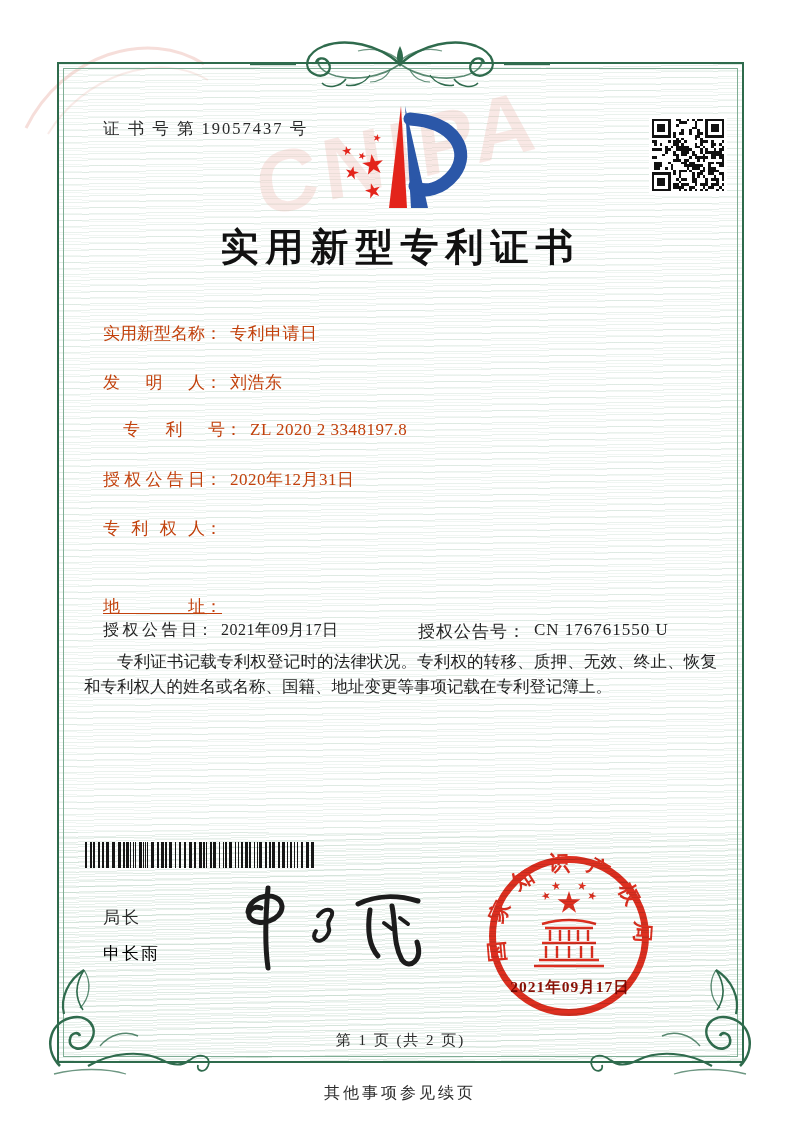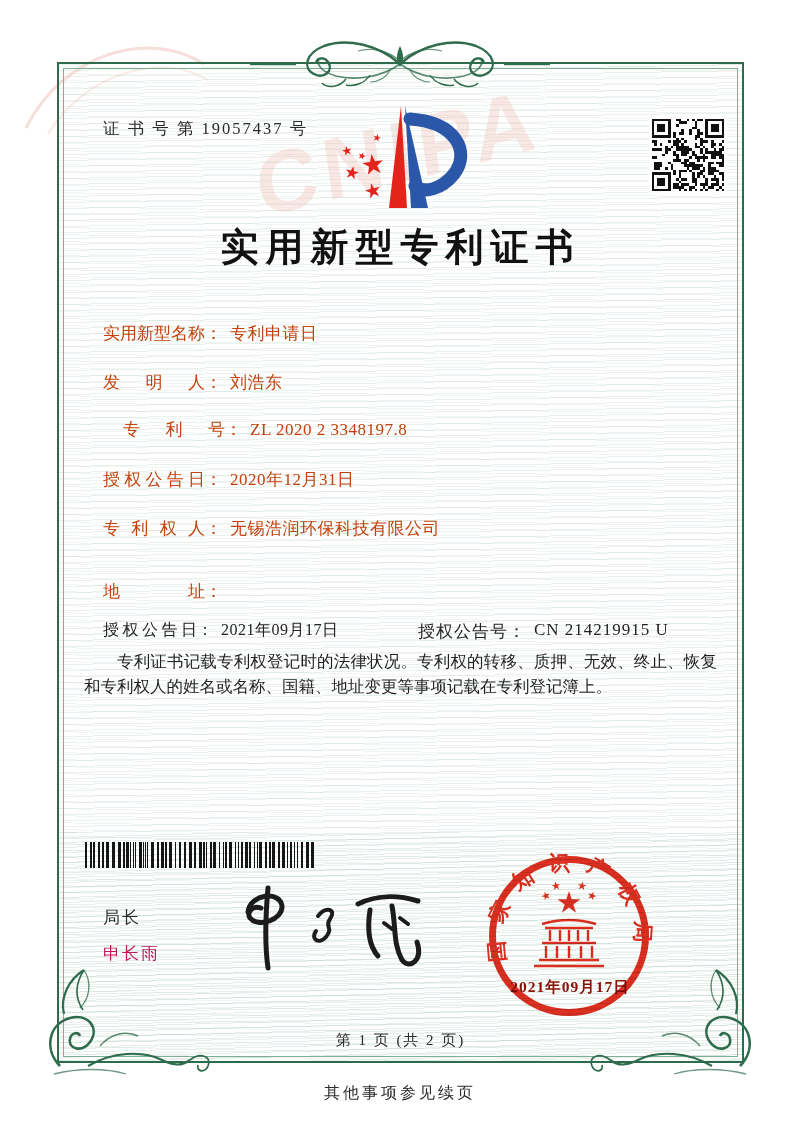--- a/index.html
+++ b/index.html
@@ -68,39 +68,39 @@
   .title{
     position:absolute;left:57px;top:222px;width:687px;
     text-align:center;font-size:38px;font-weight:bold;
     letter-spacing:7px;color:#111;
   }
 
   .row{position:absolute;left:103px;display:flex;align-items:flex-start;font-size:17px;color:#c2410c;}
   .row .flabel{display:inline-block;width:102px;text-align:justify;text-align-last:justify;}
   .row .colon{display:inline-block;}
   .row .fvalue{display:inline-block;margin-left:8px;max-width:500px;line-height:23px;letter-spacing:0.5px;}
-  .r1{top:322px;} .r2{top:371px;} .r3{top:418px;margin-left:20px;} .r4{top:468px;} .r5{top:517px;justify-content:space-between;} .r6{top:580px;}
+  .r1{top:322px;} .r2{top:371px;} .r3{top:418px;margin-left:20px;} .r4{top:468px;} .r5{top:517px;justify-content:space-between;} .r6{top:595px;text-decoration:underline;}
   .grant-left{position:absolute;left:103px;top:620px;display:flex;font-size:16px;}
   .grant-left .flabel{display:inline-block;width:94px;text-align:justify;text-align-last:justify;}
   .grant-left .fvalue{margin-left:8px;letter-spacing:0.5px;}
   .grant-right{position:absolute;left:418px;top:620px;display:flex;font-size:17px;letter-spacing:1px;}
   .grant-right .fvalue{margin-left:8px;}
 
   .paragraphs{
     position:absolute;left:84px;top:650px;width:633px;
     font-size:16.5px;line-height:24.6px;text-align:justify;color:#1f1f1f;
   }
   .paragraphs p{text-indent:2em;margin:0;}
   .paragraphs p + p{margin-top:8px;}
 
   .barcode{position:absolute;left:85px;top:842px;width:233px;height:26px;}
   .barcode i{position:absolute;top:0;height:100%;background:#161616;}
 
   .signer-title{position:absolute;left:103px;top:906px;font-family:"Liberation Sans","DejaVu Sans",sans-serif;font-size:17px;color:#2b2b2b;letter-spacing:2px;}
-  .signer-name{position:absolute;left:103px;top:942px;font-family:"Liberation Sans","DejaVu Sans",sans-serif;font-size:17px;color:#be185d;letter-spacing:2px;}
+  .signer-name{position:absolute;left:103px;top:942px;font-family:"Liberation Sans","DejaVu Sans",sans-serif;font-size:17px;color:#000000;letter-spacing:2px;}
   .signature{position:absolute;left:222px;top:876px;width:215px;height:105px;}
 
   .seal{position:absolute;left:484px;top:851px;width:170px;height:170px;mix-blend-mode:multiply;opacity:0.96;}
   .seal svg{width:100%;height:100%;}
   .seal-date{
     position:absolute;left:489px;top:977px;width:162px;text-align:center;
     font-size:15.5px;font-weight:bold;color:#8f1206;letter-spacing:1px;
     mix-blend-mode:multiply;
   }
 
@@ -464,36 +464,35 @@
       <span class="fvalue">ZL 2020 2 3348197.8</span>
   </div>
   <div class="row r4">
     <span class="flabel">授权公告日</span>
       <span class="colon">：</span>
       <span class="fvalue">2020年12月31日</span>
   </div>
   <div class="row r5">
     <span class="flabel">专利权人</span>
       <span class="colon">：</span>
-      <span class="fvalue">无锡浩润环保科技有限公司</span>
   </div>
   <div class="row r6">
     <span class="flabel">地址</span>
       <span class="colon">：</span>
   </div>
 
   <div class="grant-left">
     <span class="flabel">授权公告日</span>
       <span class="colon">：</span>
       <span class="fvalue">2021年09月17日</span>
   </div>
   <div class="grant-right">
     <span class="flabel2">授权公告号</span>
       <span class="colon">：</span>
-      <span class="fvalue">CN 214219915 U</span>
+      <span class="fvalue">CN 176761550 U</span>
   </div>
 
   <div class="paragraphs">
     <p>专利证书记载专利权登记时的法律状况。专利权的转移、质押、无效、终止、恢复和专利权人的姓名或名称、国籍、地址变更等事项记载在专利登记簿上。</p>
   </div>
 
   <div class="barcode" id="barcode">
       <i style="left: 0px; width: 2px;"></i>
       <i style="left: 5px; width: 2px;"></i>
       <i style="left: 8px; width: 2px;"></i>

